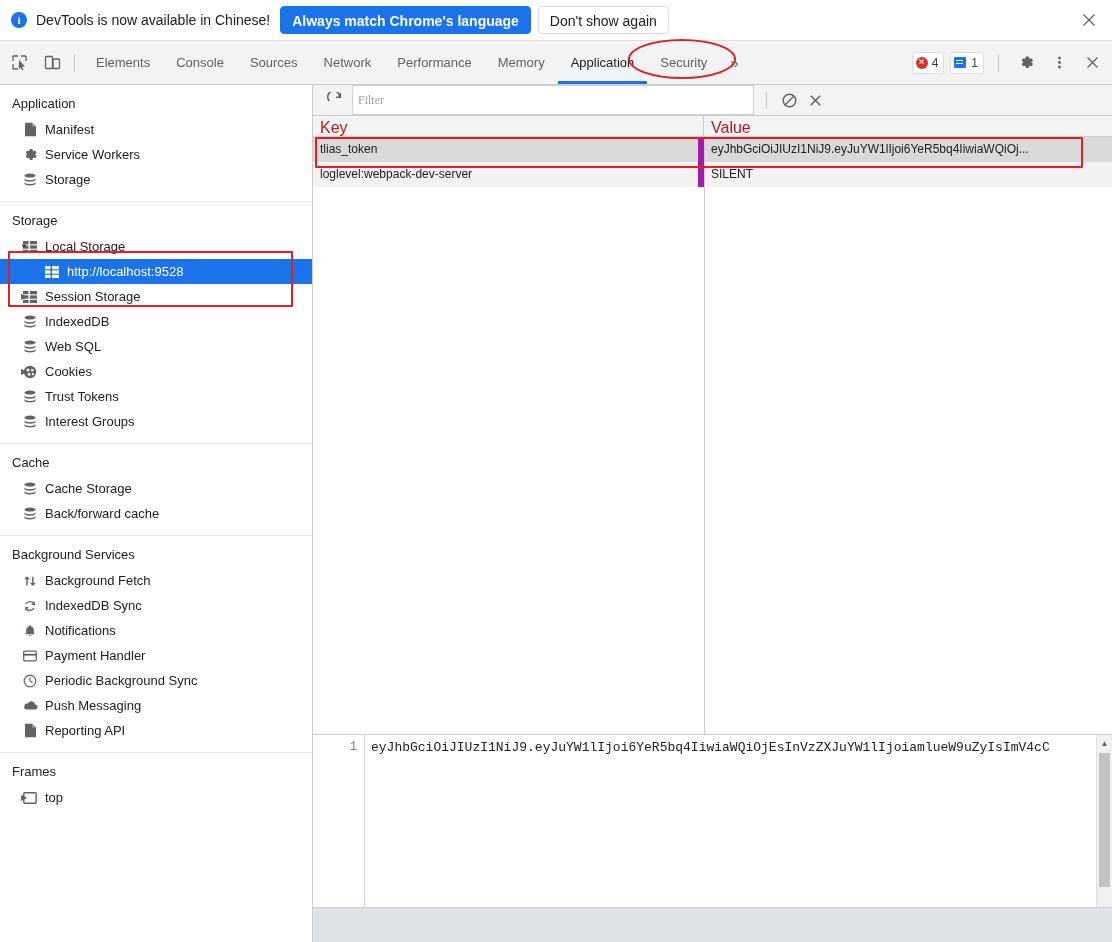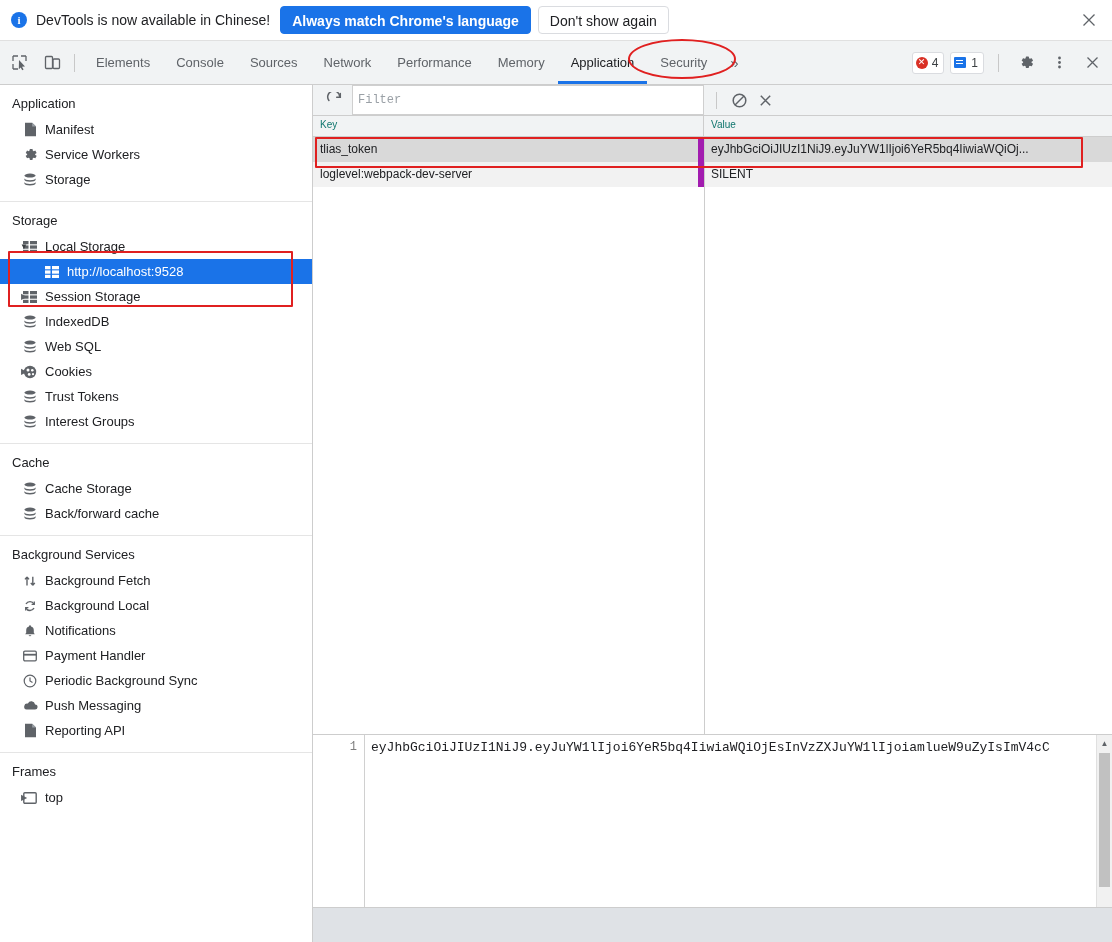--- a/index.html
+++ b/index.html
@@ -286,26 +286,26 @@
     box-sizing: border-box;
   }
   .fb-icon {
     width: 26px; height: 26px;
     display: flex; align-items: center; justify-content: center;
     color: #5f6368;
     cursor: pointer;
   }
   .filter-input {
     flex: 0 0 auto;
-    width: 352px;
+    width: 402px;
     height: 21px;
     margin-left: 5px;
     border: 1px solid #cfcfcf;
     background: #ffffff;
-    font-family: Liberation Mono, monospace;
+    font-family: Liberation Serif, serif;
     font-size: 12px;
     padding: 14px 5px;
     box-sizing: border-box;
     color: #202124;
     outline: none;
   }
   .filter-input::placeholder { color: #9aa0a6; }
   .fb-sep {
     width: 1px; height: 17px;
     background: #c8c8c8;
@@ -317,22 +317,22 @@
     flex: 1 1 auto;
     position: relative;
     overflow: hidden;
     background: #ffffff;
   }
   .tbl-head {
     display: flex;
     height: 21px;
     background: #f1f3f4;
     border-bottom: 1px solid #cdcdcd;
-    font-size: 10px;
-    color: #0f766e;
+    font-size: 16px;
+    color: #b91c1c;
     box-sizing: border-box;
   }
   .th {
     padding: 3px 0 0 7px;
     box-sizing: border-box;
   }
   .th.key { width: 391px; flex: 0 0 391px; border-right: 1px solid #cdcdcd; }
   .th.value { flex: 1 1 auto; }
   .tbl-row {
     display: flex;
@@ -708,21 +708,21 @@
       </div>
       <div class="sb-item">
         <span class="sb-icon">
           <svg width="14" height="14" viewBox="0 0 14 14">
               <path d="M11 5.2A4.5 4.5 0 003 5" stroke="#5f6368" stroke-width="1.4" fill="none"></path>
               <path d="M3 9.1A4.5 4.5 0 0011 9" stroke="#5f6368" stroke-width="1.4" fill="none"></path>
               <path d="M11.3 2.5v2.9H8.6" stroke="#5f6368" stroke-width="1.3" fill="none"></path>
               <path d="M2.7 11.5V8.6h2.7" stroke="#5f6368" stroke-width="1.3" fill="none"></path>
             </svg>
         </span>
-        <span class="sb-label">Background Local</span>
+        <span class="sb-label">IndexedDB Sync</span>
       </div>
       <div class="sb-item">
         <span class="sb-icon">
           <svg width="14" height="14" viewBox="0 0 14 14">
               <path d="M7 1.2a1 1 0 011 1v.4a3.8 3.8 0 012.8 3.6v2.6l1 1.5H2.2l1-1.5V6.2A3.8 3.8 0 016 2.6v-.4a1 1 0 011-1z" fill="#5f6368"></path>
               <path d="M5.6 11.2a1.5 1.5 0 002.8 0z" fill="#5f6368"></path>
             </svg>
         </span>
         <span class="sb-label">Notifications</span>
       </div>

